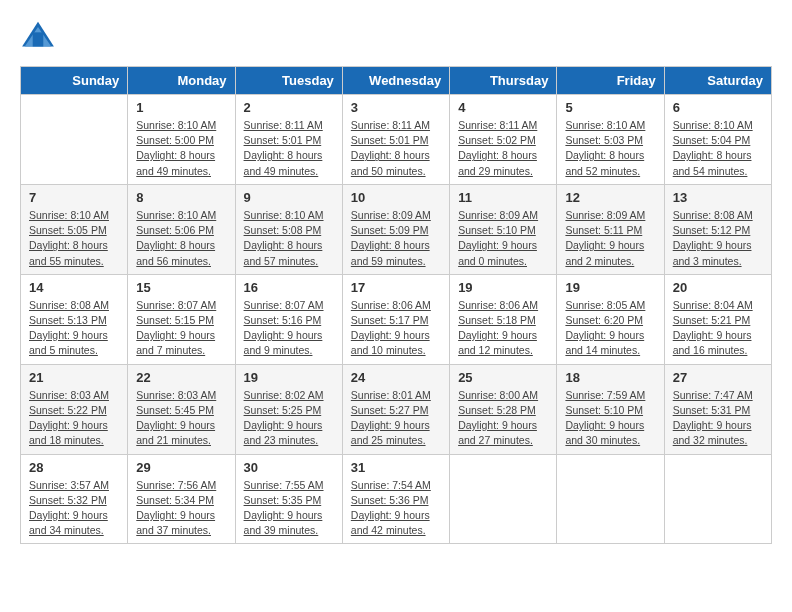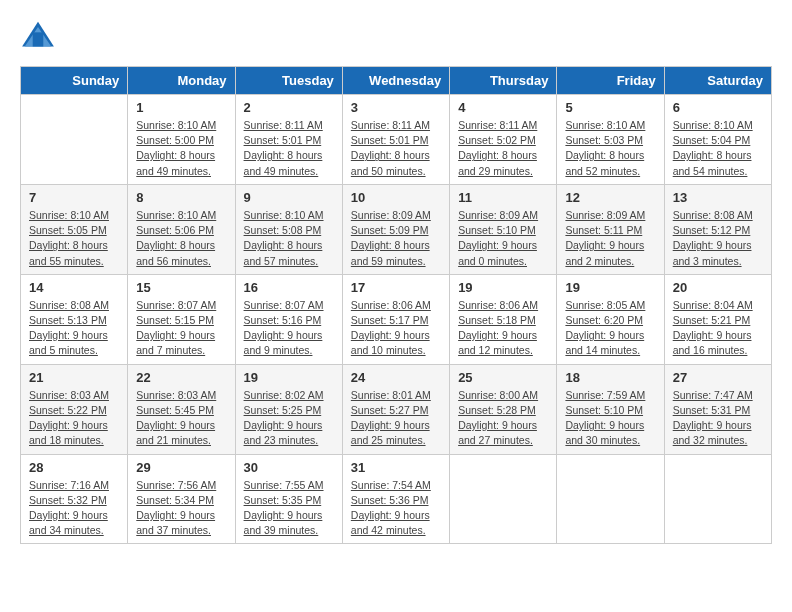--- a/index.html
+++ b/index.html
@@ -346,21 +346,21 @@
             <div>Sunrise: 7:47 AM</div>
             <div>Sunset: 5:31 PM</div>
             <div>Daylight: 9 hours and 32 minutes.</div>
           </div>
         </td>
       </tr>
       <tr>
         <td>
           <div class="day-num">28</div>
           <div class="day-detail">
-            <div>Sunrise: 7:16 AM</div>
+            <div>Sunrise: 3:57 AM</div>
             <div>Sunset: 5:32 PM</div>
             <div>Daylight: 9 hours and 34 minutes.</div>
           </div>
         </td>
         <td>
           <div class="day-num">29</div>
           <div class="day-detail">
             <div>Sunrise: 7:56 AM</div>
             <div>Sunset: 5:34 PM</div>
             <div>Daylight: 9 hours and 37 minutes.</div>

